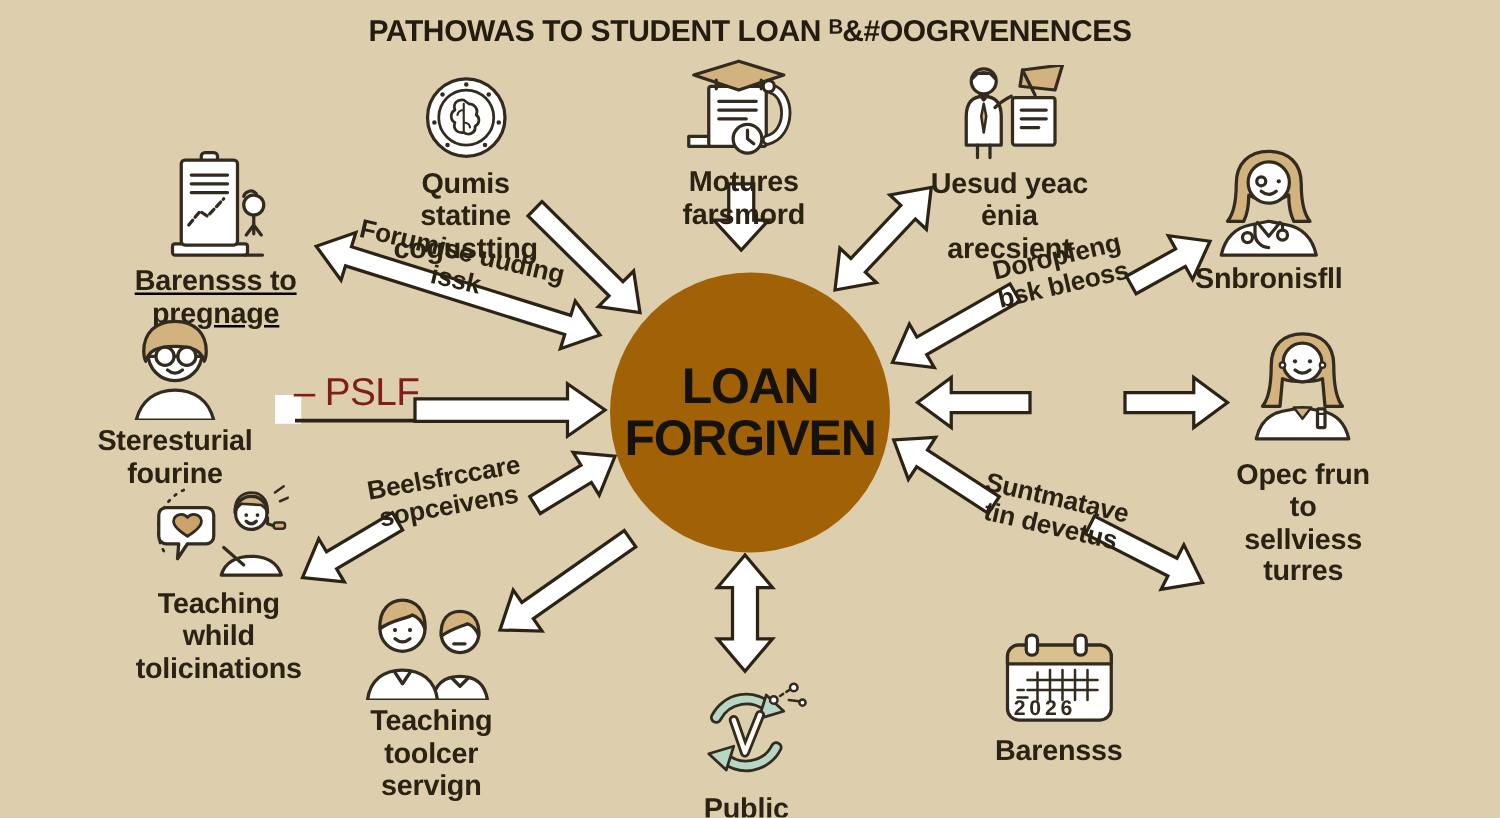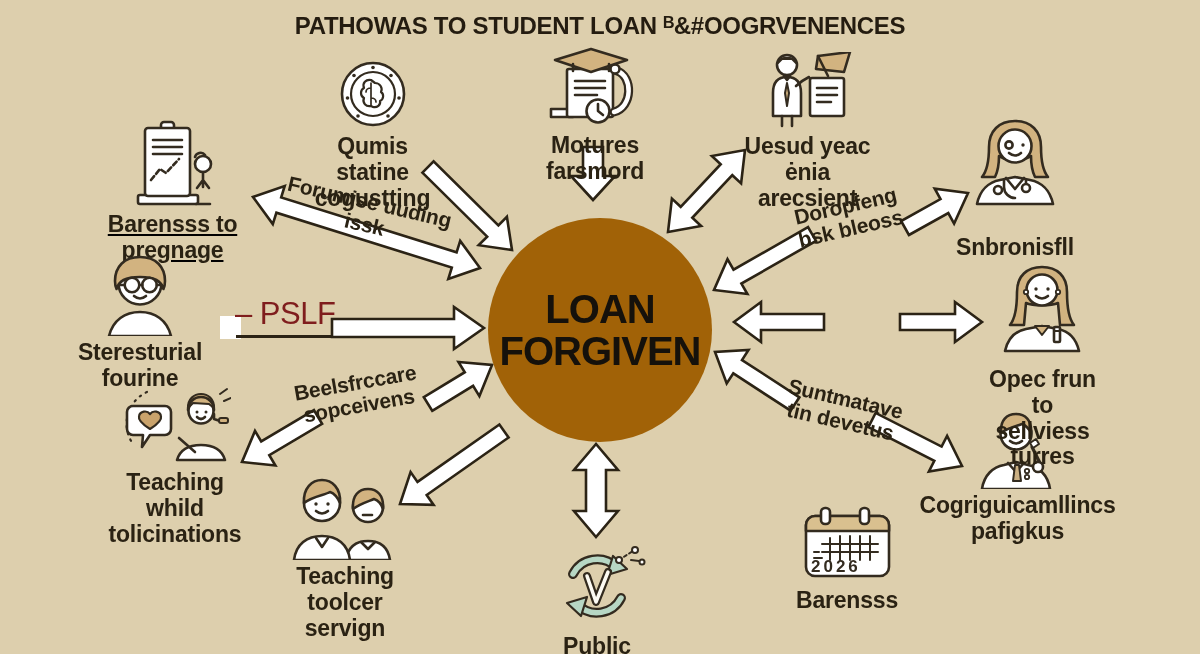--- a/index.html
+++ b/index.html
@@ -126,21 +126,21 @@
         <path d="M24 11c1-7 17-7 18 0l-4-4h-10z" fill="#332b1f" stroke-width="2"></path>
         <path d="M30 24l3 4 3-4" fill="none"></path>
         <path d="M33 31l-2 10 2 13 2-13z" fill="#d2b380" stroke-width="2"></path>
         <path d="M28 64v10M38 64v10" fill="none"></path>
       </g>
     </svg>
     <div class="node-label">Uesud yeac ėnia
 arecsient</div>
   </div>
 
-  <div class="node" style="left:955px;top:116px;width:120px;gap:25px;">
+  <div class="node" style="left:955px;top:116px;width:120px;">
     <svg width="95" height="90" viewBox="0 0 95 90">
       <g class="ic" fill="#fff">
         <path d="M47 5C31 5 21 15 21 31c0 15-2 24-7 30h13c3-6 4-13 4-21 0 0 9 5 16 5s16-5 16-5c0 8 1 15 4 21h13c-5-6-7-15-7-30C73 15 63 5 47 5z" fill="#d2b380"></path>
         <circle cx="47" cy="30" r="16.5"></circle>
         <circle cx="41" cy="29" r="3.6"></circle>
         <circle cx="55" cy="29" r="1.7" fill="#332b1f" stroke="none"></circle>
         <path d="M41 37q6 5 12 0" fill="none"></path>
         <path d="M9 88c3-14 12-22 23-24l15-3 15 3c11 2 20 10 23 24z"></path>
         <path d="M38 62l9 11 9-11" fill="none"></path>
         <path d="M36 64v7a11 11 0 0 0 11 11" fill="none"></path>
@@ -244,39 +244,20 @@
         <path d="M15 10h65a9 9 0 0 1 9 9v6H6v-6a9 9 0 0 1 9-9z" fill="#d9c08f"></path>
         <rect x="21" y="2" width="9" height="16" rx="4"></rect>
         <rect x="60" y="2" width="9" height="16" rx="4"></rect>
         <path d="M30 32v22M40 30v24M50 30v24M60 30v24M70 30v24M22 38h56M22 46h56M14 46h5M14 52h8" fill="none" stroke-width="2"></path>
         <text x="11" y="66" font-size="17" font-weight="700" letter-spacing="3" fill="#332b1f" stroke="none" font-family="Liberation Sans, sans-serif">2026</text>
       </g>
     </svg>
     <div class="node-label">Barensss</div>
   </div>
 
-  <div class="node" style="left:950px;top:411px;width:135px;">
-    <svg width="95" height="78" viewBox="0 0 95 78">
-      <g class="ic" fill="#fff">
-        <circle cx="46" cy="23" r="15.5"></circle>
-        <path d="M31 22c-1-13 6-19 15-19s16 6 15 19c-3-6-6-8-9-9-4 2-13 3-21 9z" fill="#d2b380"></path>
-        <path d="M40 30q6 5 12 0" fill="none"></path>
-        <path d="M12 78c2-14 11-22 22-24l12-3 12 3c11 2 20 10 22 24z"></path>
-        <path d="M38 52l8 9 8-9" fill="none"></path>
-        <path d="M45 54l-2 16h8l-2-16z" fill="#cbb083" stroke-width="2"></path>
-        <path d="M62 36l8 16" fill="none" stroke-width="3.2"></path>
-        <path d="M60 32l6-4 3 5-6 4z" stroke-width="2"></path>
-        <circle cx="68" cy="56" r="5"></circle>
-        <circle cx="57" cy="60" r="2.2" stroke-width="1.8"></circle>
-        <circle cx="57" cy="66" r="2.2" stroke-width="1.8"></circle>
-      </g>
-    </svg>
-    <div class="node-label">Cogriguicamllincs
-pafigkus</div>
-  </div>
 
   <div class="node" style="left:985px;top:263px;width:115px;">
     <svg width="95" height="90" viewBox="0 0 95 90">
       <g class="ic" fill="#fff">
         <path d="M47 4C32 4 22 13 22 29c0 17-2 27-7 33h14l2-22c7 3 25 3 32 0l2 22h14c-5-6-7-16-7-33C72 13 62 4 47 4z" fill="#d2b380"></path>
         <circle cx="47" cy="27" r="15.5"></circle>
         <circle cx="41" cy="26" r="1.7" fill="#332b1f" stroke="none"></circle>
         <circle cx="53" cy="26" r="1.7" fill="#332b1f" stroke="none"></circle>
         <path d="M41 33q6 5 12 0" fill="none"></path>
         <circle cx="31" cy="29" r="2.2" stroke-width="1.8"></circle>

